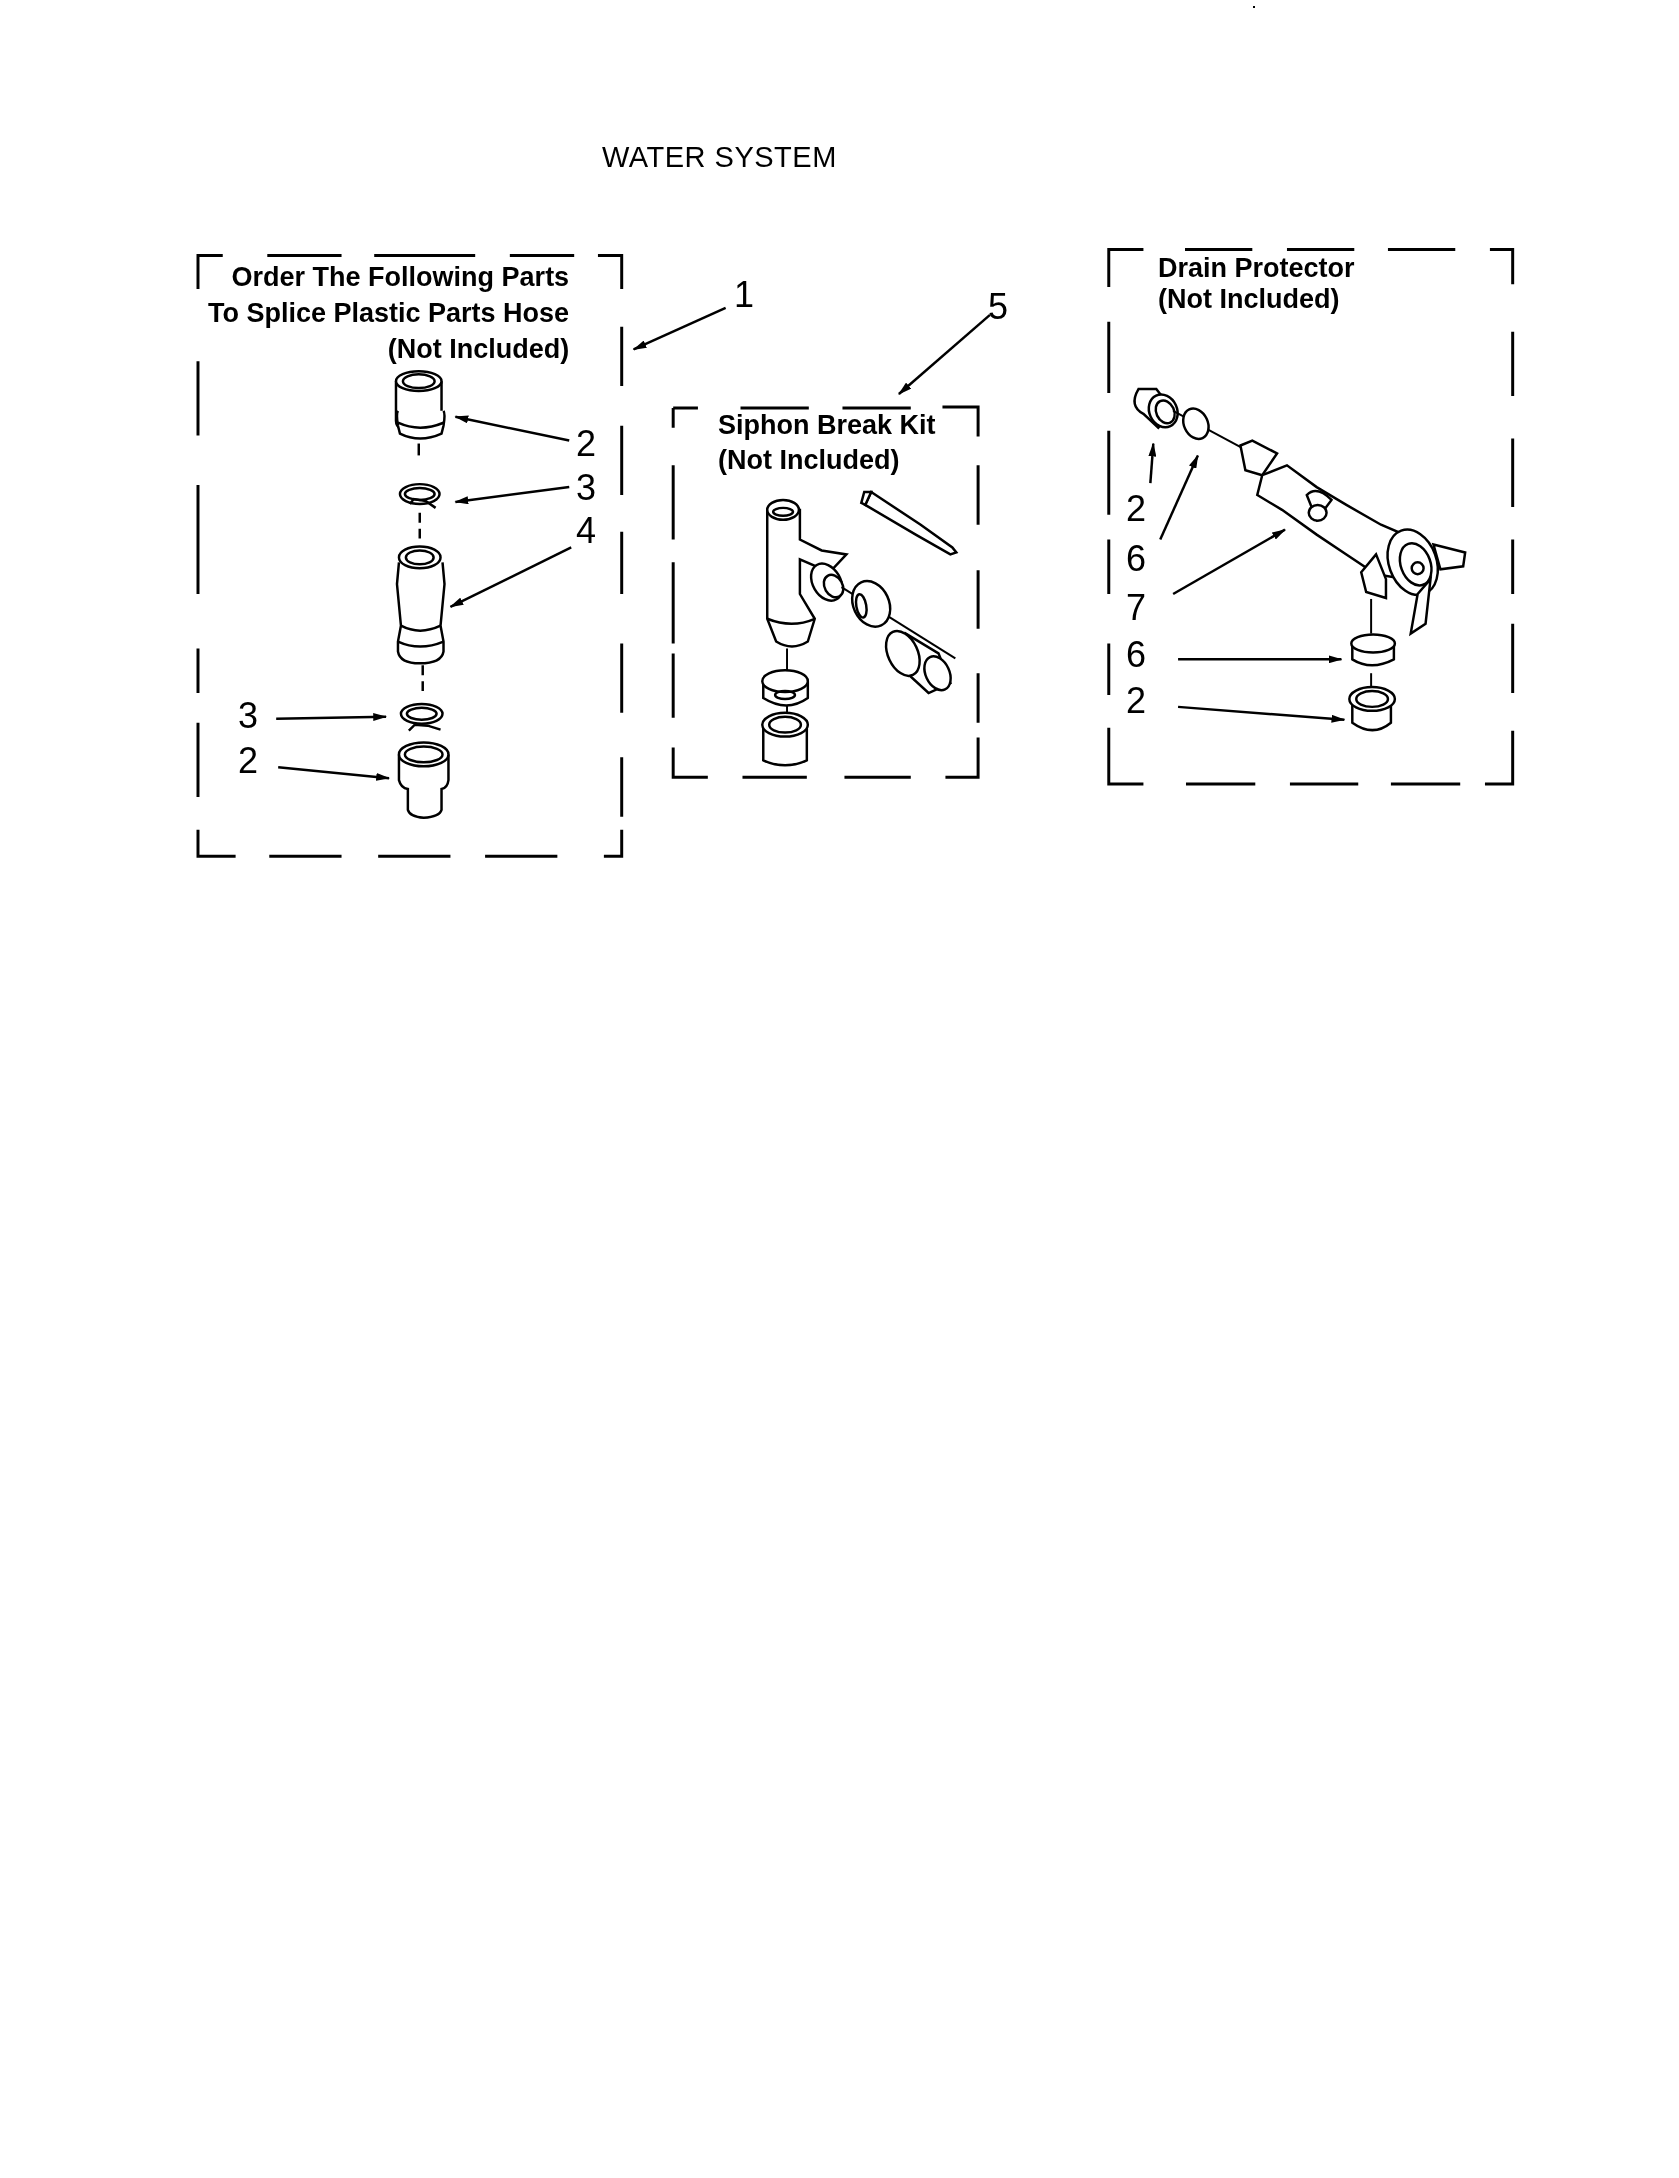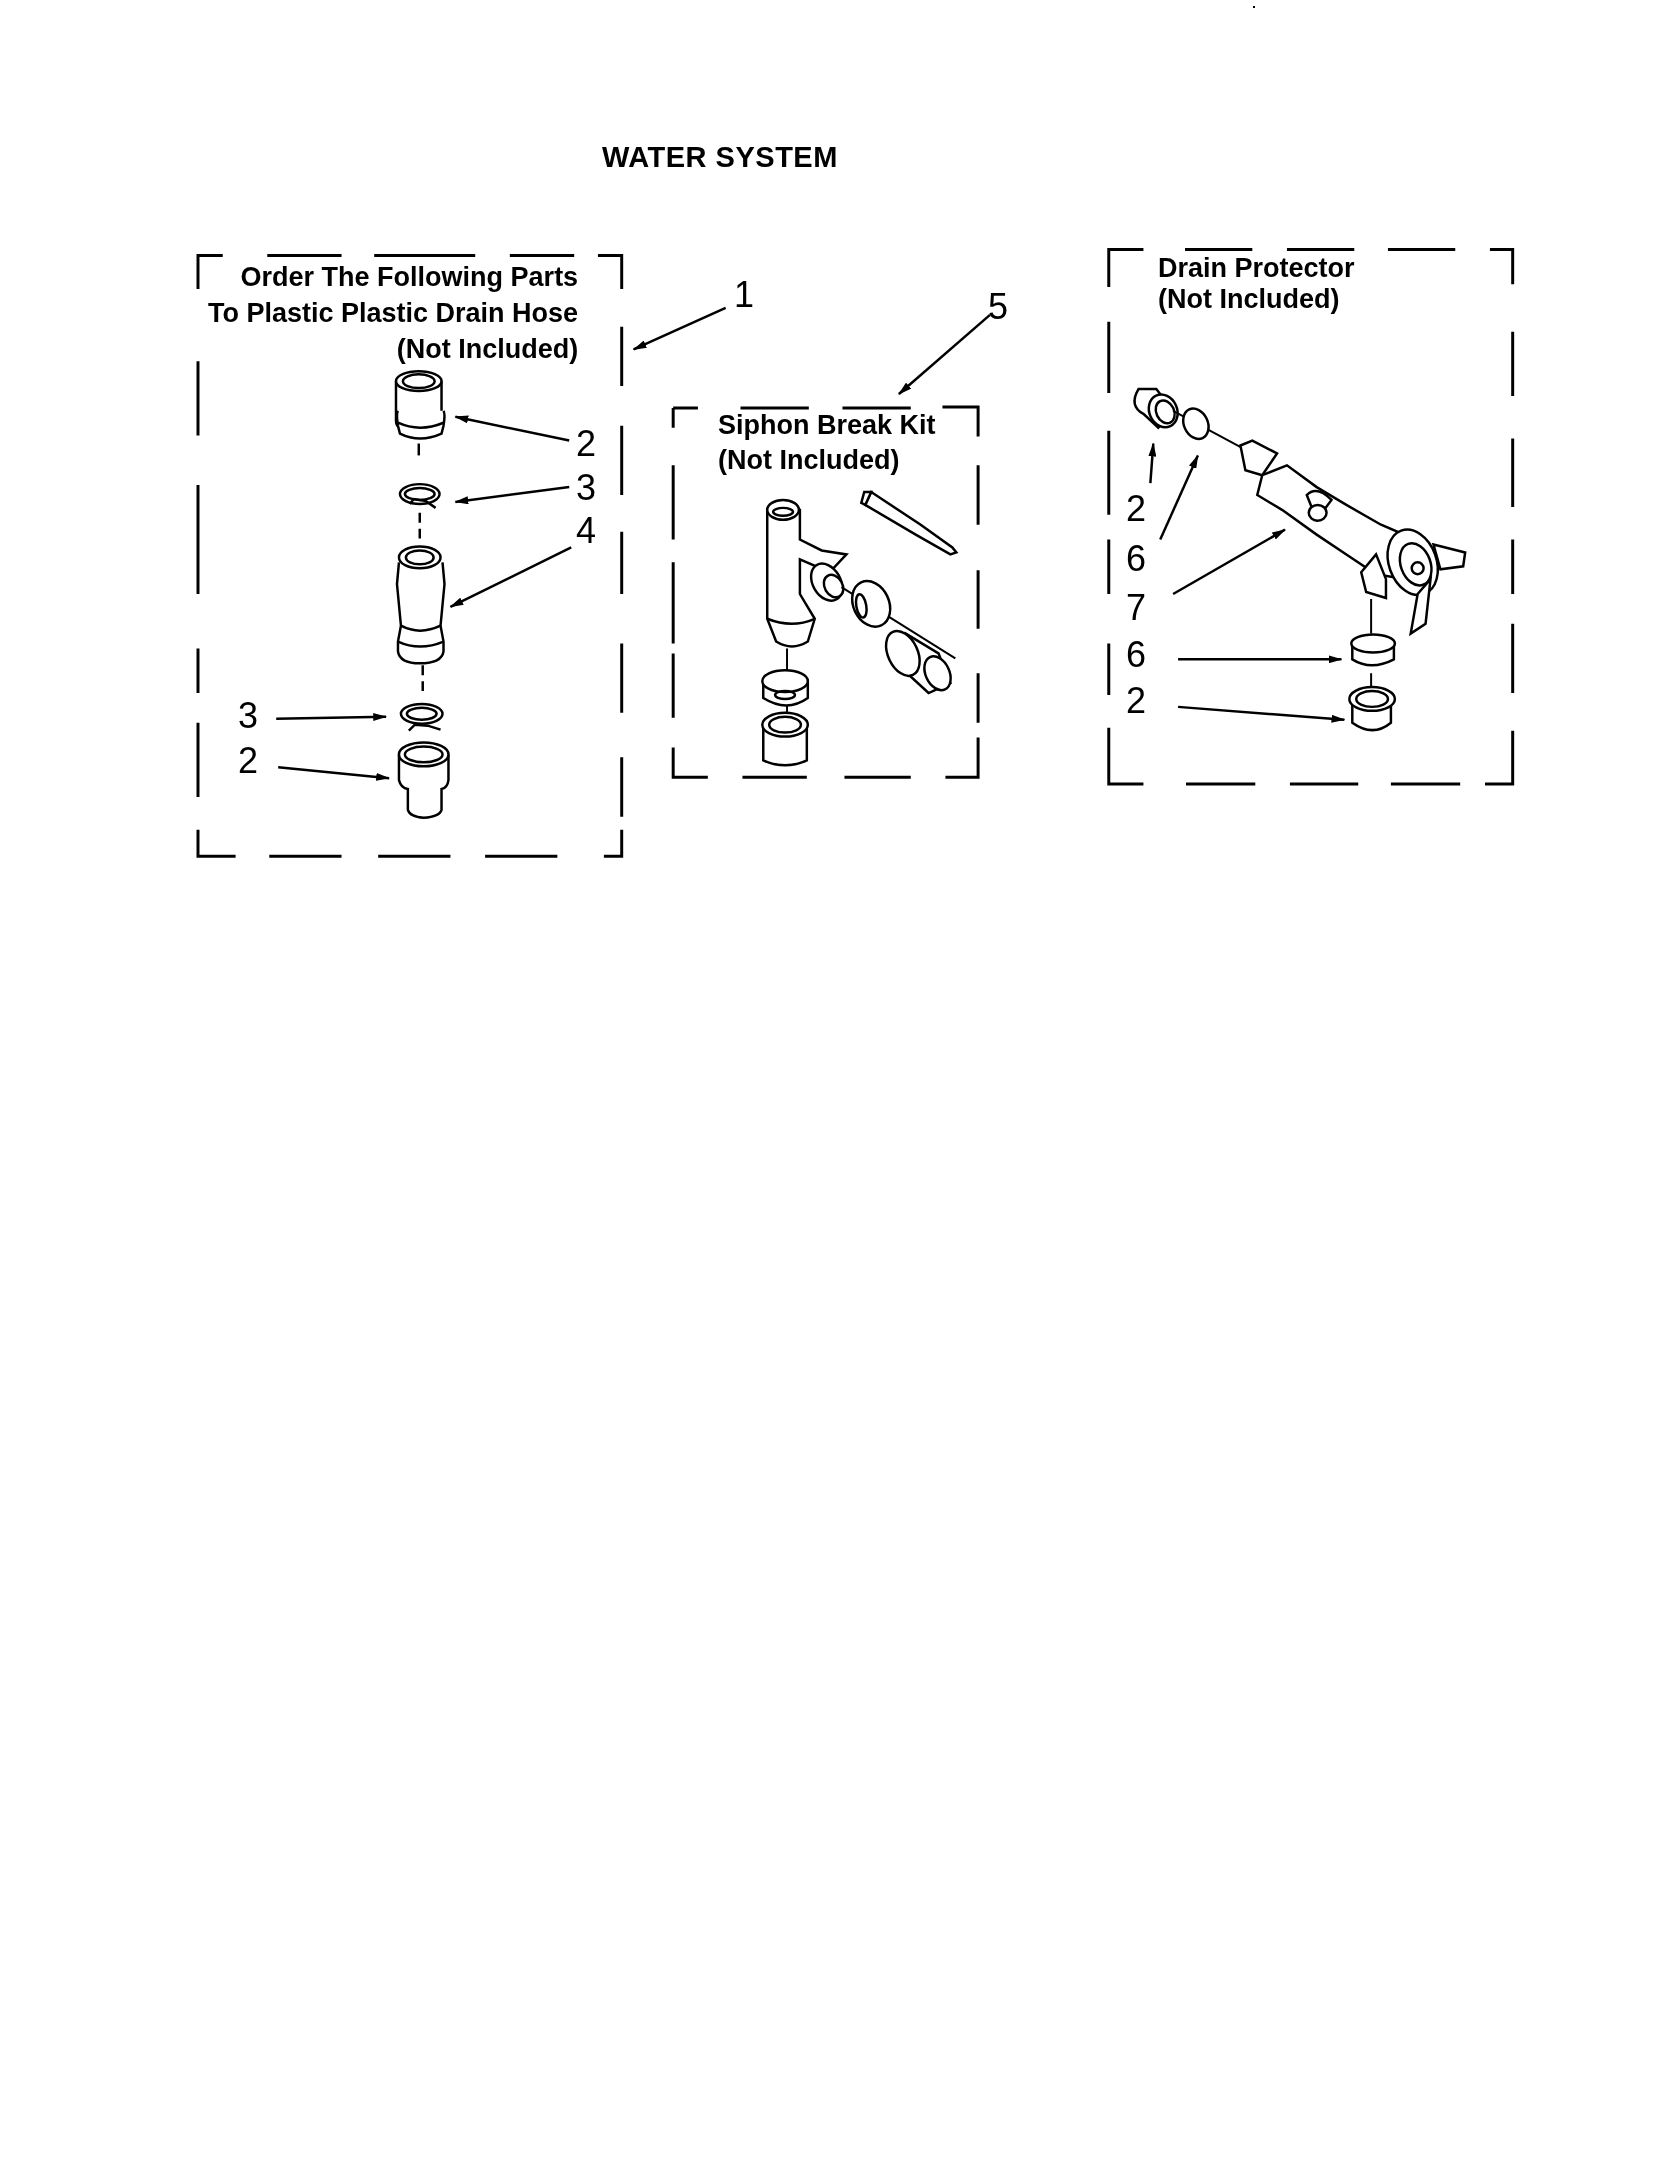--- a/index.html
+++ b/index.html
@@ -1,35 +1,35 @@
 <!DOCTYPE html>
 <html><head>
 <meta charset="utf-8">
 <style>
   html, body { margin: 0; padding: 0; background: #ffffff; }
   body { width: 1679px; height: 2178px; position: relative; overflow: hidden;
          font-family: "Liberation Sans", sans-serif; color: #000; }
   .title { position: absolute; left: 602px; top: 141px; font-size: 29px;
-           letter-spacing: 0.5px; font-weight: bold; }
+           letter-spacing: 0.5px; font-weight: normal; }
   .box-label { position: absolute; font-weight: bold; font-size: 27px; line-height: 36px;
                font-family: "Liberation Sans", sans-serif; text-align: right; }
   .callout { position: absolute; font-size: 36px; line-height: 36px; }
   svg.art { position: absolute; left: 0; top: 0; }
   .stray-dot { position: absolute; left: 1253px; top: 6px; width: 2px; height: 2px; background: #000; }
 </style>
 </head>
 <body>
 
 <div class="stray-dot"></div>
 
 <div class="title">WATER SYSTEM</div>
 
 <div class="box-label" style="left:208px; top:259px;">
   <div>Order The Following Parts</div>
-  <div>To Plastic Plastic Drain Hose</div>
+  <div>To Splice Plastic Parts Hose</div>
   <div>(Not Included)</div>
 </div>
 
 <div class="box-label" style="left:718px; top:408px; width:267px; text-align:left; line-height:35px;">
   <div>Siphon Break Kit</div>
   <div>(Not Included)</div>
 </div>
 
 <div class="box-label" style="left:1158px; top:253px; width:297px; text-align:left; line-height:31px;">
   <div>Drain Protector</div>

